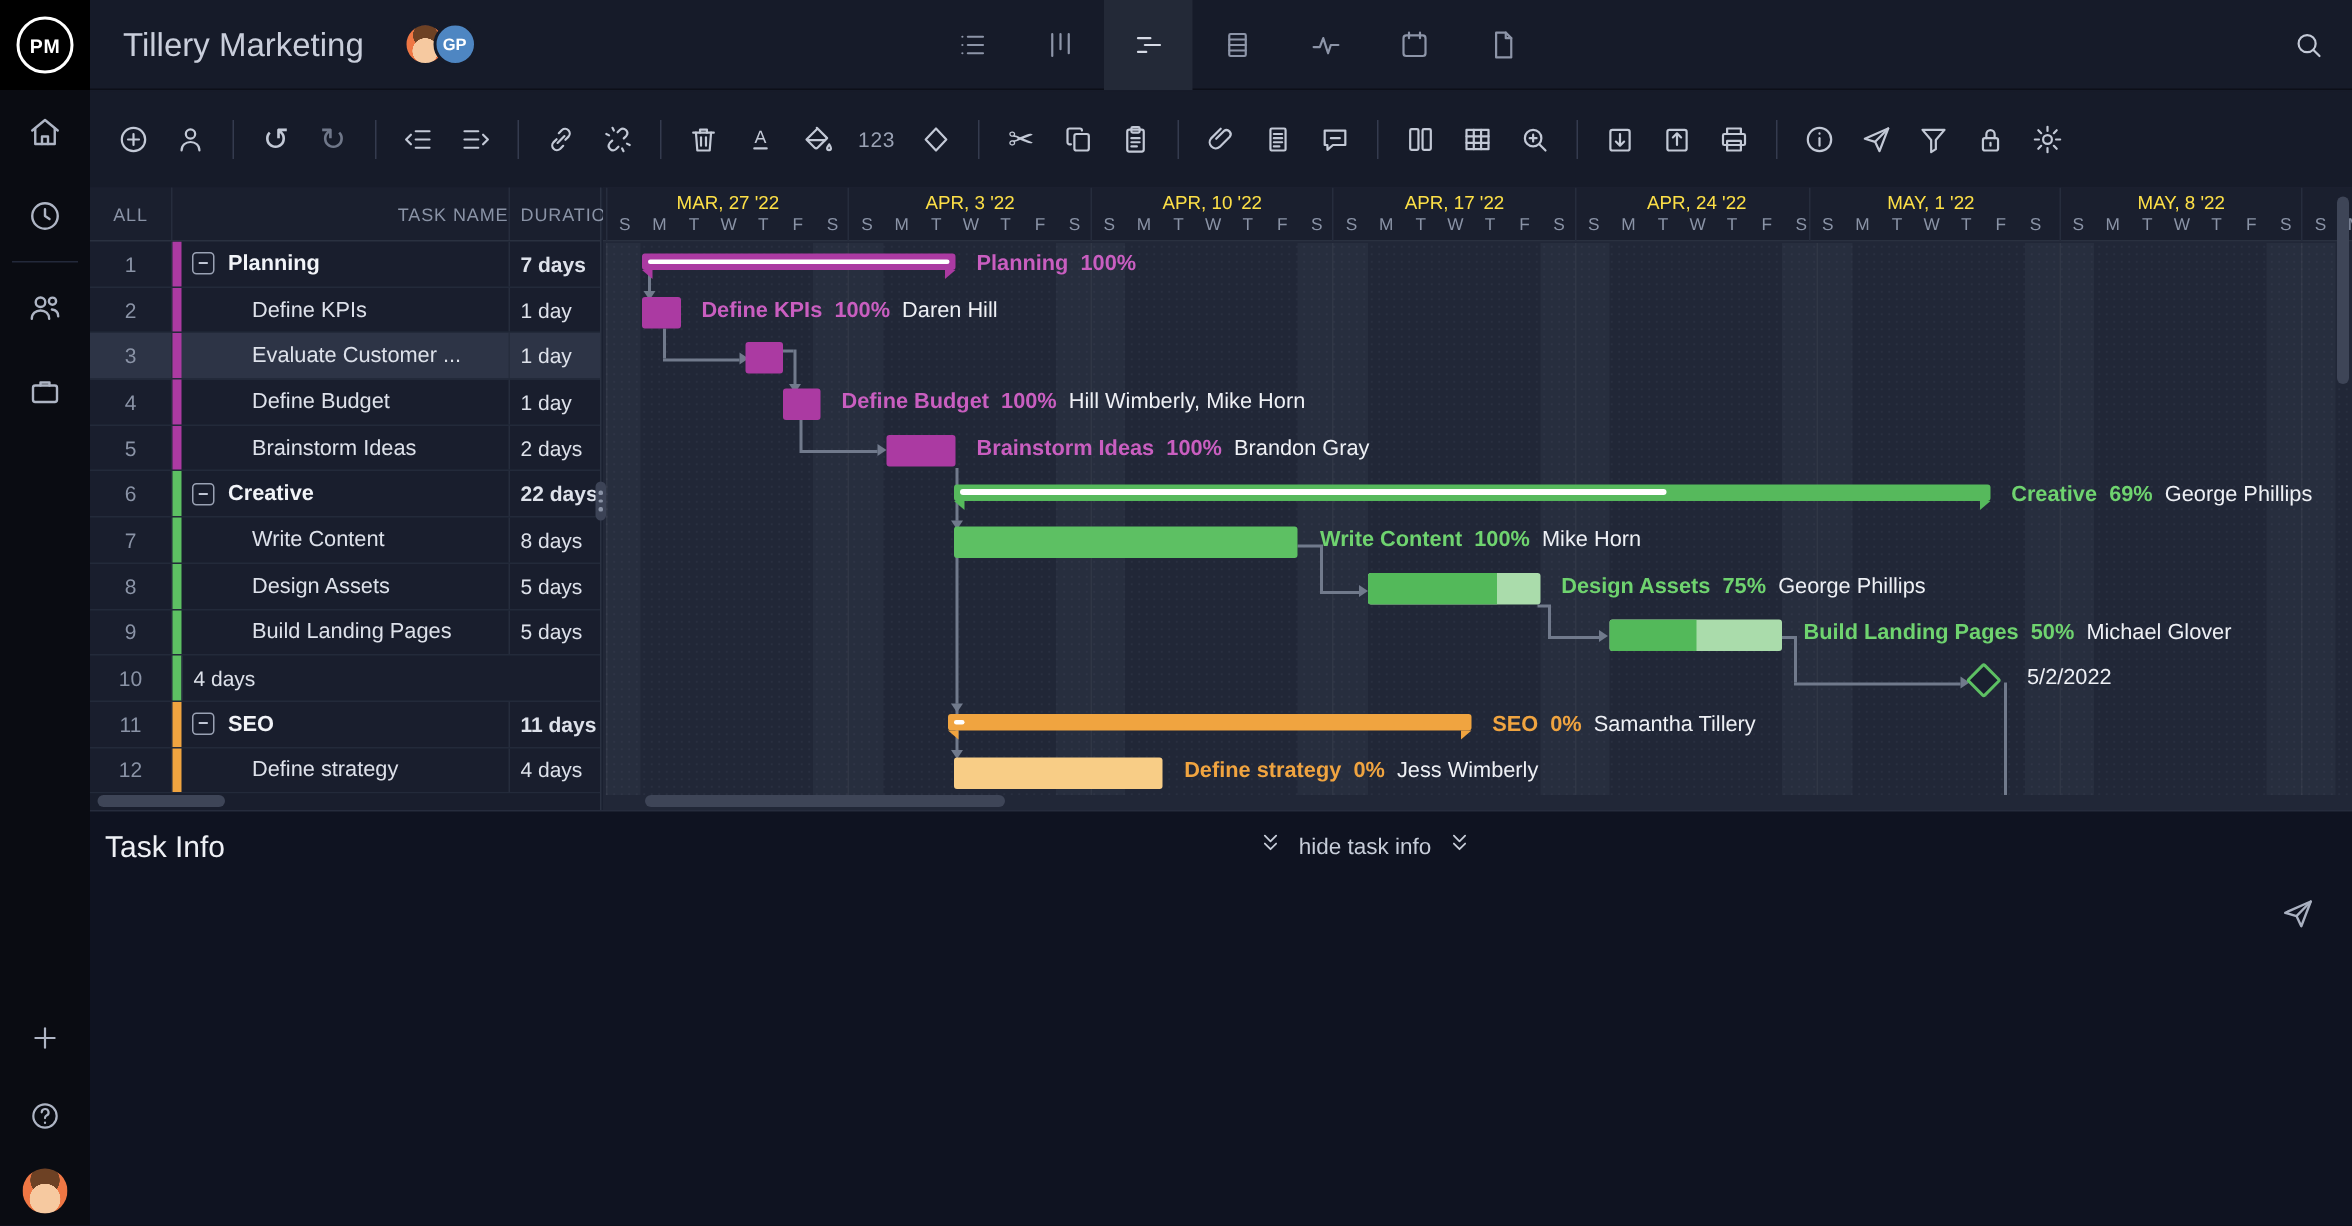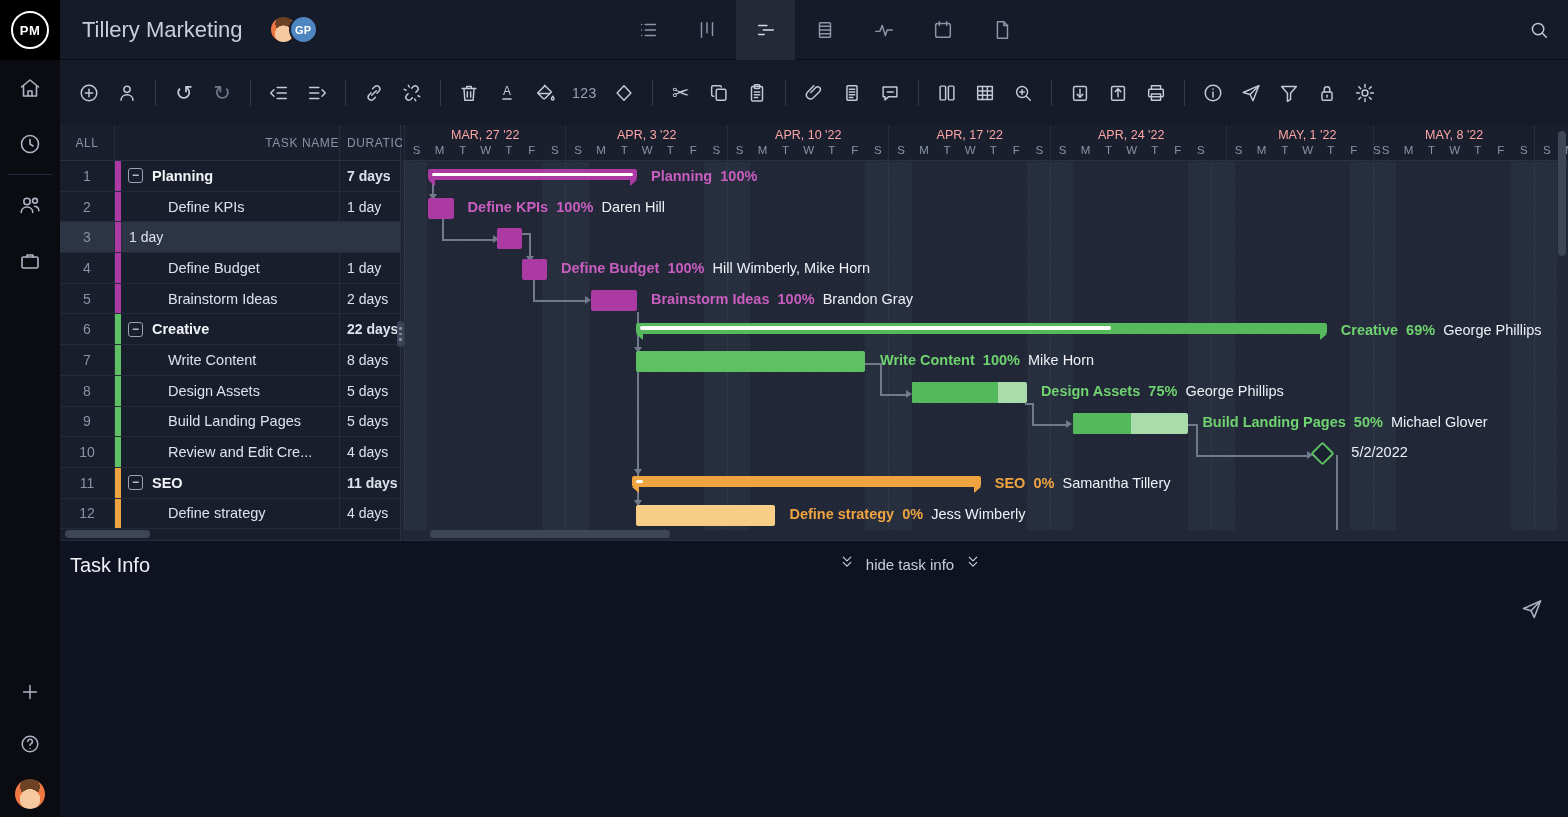--- a/index.html
+++ b/index.html
@@ -60,21 +60,21 @@
   .td-dur.group { font-weight:bold; }
   #pane-grip { position:absolute; right:-4px; top:196px; width:7px; height:26px; border-radius:4px; background:#3c4356; z-index:5; display:flex; flex-direction:column; align-items:center; justify-content:center; gap:3px; cursor:col-resize; }
   .grip-dot { width:2.5px; height:2.5px; border-radius:50%; background:#8a93a6; }
   #table-hscroll { position:absolute; left:0; bottom:2px; width:340px; height:9px; }
   #table-hscroll .thumb { position:absolute; left:5px; top:1px; width:85px; height:8px; border-radius:4px; background:#3e4557; }
 
   
   #gantt-pane { position:absolute; left:342px; top:0; width:1166px; height:415px; background:#212737; overflow:hidden; }
   #gantt-head { position:absolute; left:0; top:0; width:1400px; height:36px; background:#1a1f2e; border-bottom:1px solid #2a3140; }
   .week { position:absolute; top:0; height:36px; border-left:1px solid #262d3d; }
-  .week-label { position:absolute; top:3px; width:100%; text-align:center; font-size:12.5px; color:#fca5a5; white-space:nowrap; }
+  .week-label { position:absolute; top:3px; width:100%; text-align:center; font-size:12.5px; color:#fde047; white-space:nowrap; }
   .day-letter { position:absolute; top:19px; width:23.07px; text-align:center; font-size:11.5px; color:#8a93a6; }
   #gantt-body { position:absolute; left:0; top:37px; width:1400px; height:368px;
      background-image: radial-gradient(rgba(150,160,185,0.07) 0.9px, rgba(0,0,0,0) 0.9px);
      background-size:5px 5px; }
   .wk-line { position:absolute; top:0; height:368px; width:1px; background:rgba(255,255,255,0.045); }
   .wkend { position:absolute; top:0; height:368px; background:rgba(160,170,195,0.05); }
   .gbar { position:absolute; height:21px; border-radius:2px; overflow:hidden; display:flex; }
   .gbar .done { height:100%; }
   .gsum { position:absolute; height:11px; border-radius:2px; }
   .gsum .prog { position:absolute; left:4px; top:3.5px; height:3.5px; background:#fff; border-radius:2px; }
@@ -482,20 +482,23 @@
             <div class="td-num">2</div>
             <div class="td-stripe" style="background: rgb(171, 58, 162);"></div>
             <div class="td-name child">
               <span>Define KPIs</span>
             </div>
             <div class="td-dur">1 day</div>
           </div>
           <div class="trow selected">
             <div class="td-num">3</div>
             <div class="td-stripe" style="background: rgb(171, 58, 162);"></div>
+            <div class="td-name child">
+              <span>Evaluate Customer ...</span>
+            </div>
             <div class="td-dur">1 day</div>
           </div>
           <div class="trow">
             <div class="td-num">4</div>
             <div class="td-stripe" style="background: rgb(171, 58, 162);"></div>
             <div class="td-name child">
               <span>Define Budget</span>
             </div>
             <div class="td-dur">1 day</div>
           </div>
@@ -536,23 +539,20 @@
             <div class="td-num">9</div>
             <div class="td-stripe" style="background: rgb(93, 192, 99);"></div>
             <div class="td-name child">
               <span>Build Landing Pages</span>
             </div>
             <div class="td-dur">5 days</div>
           </div>
           <div class="trow">
             <div class="td-num">10</div>
             <div class="td-stripe" style="background: rgb(93, 192, 99);"></div>
-            <div class="td-name child">
-              <span>Review and Edit Cre...</span>
-            </div>
             <div class="td-dur">4 days</div>
           </div>
           <div class="trow">
             <div class="td-num">11</div>
             <div class="td-stripe" style="background: rgb(240, 164, 64);"></div>
             <div class="td-name group">
               <span class="collapse-box">−</span>
               <span>SEO</span>
             </div>
             <div class="td-dur group">11 days</div>
@@ -621,21 +621,21 @@
           <div class="week" style="left: 647.96px; width: 161.49px;">
             <div class="week-label">APR, 24 '22</div>
             <div class="day-letter" style="left: 0px;">S</div>
             <div class="day-letter" style="left: 23.07px;">M</div>
             <div class="day-letter" style="left: 46.14px;">T</div>
             <div class="day-letter" style="left: 69.21px;">W</div>
             <div class="day-letter" style="left: 92.28px;">T</div>
             <div class="day-letter" style="left: 115.35px;">F</div>
             <div class="day-letter" style="left: 138.42px;">S</div>
           </div>
-          <div class="week" style="left: 824px; width: 161.49px;">
+          <div class="week" style="left: 804px; width: 161.49px;">
             <div class="week-label">MAY, 1 '22</div>
             <div class="day-letter" style="left: 0px;">S</div>
             <div class="day-letter" style="left: 23.07px;">M</div>
             <div class="day-letter" style="left: 46.14px;">T</div>
             <div class="day-letter" style="left: 69.21px;">W</div>
             <div class="day-letter" style="left: 92.28px;">T</div>
             <div class="day-letter" style="left: 115.35px;">F</div>
             <div class="day-letter" style="left: 138.42px;">S</div>
           </div>
           <div class="week" style="left: 970.94px; width: 161.49px;">

